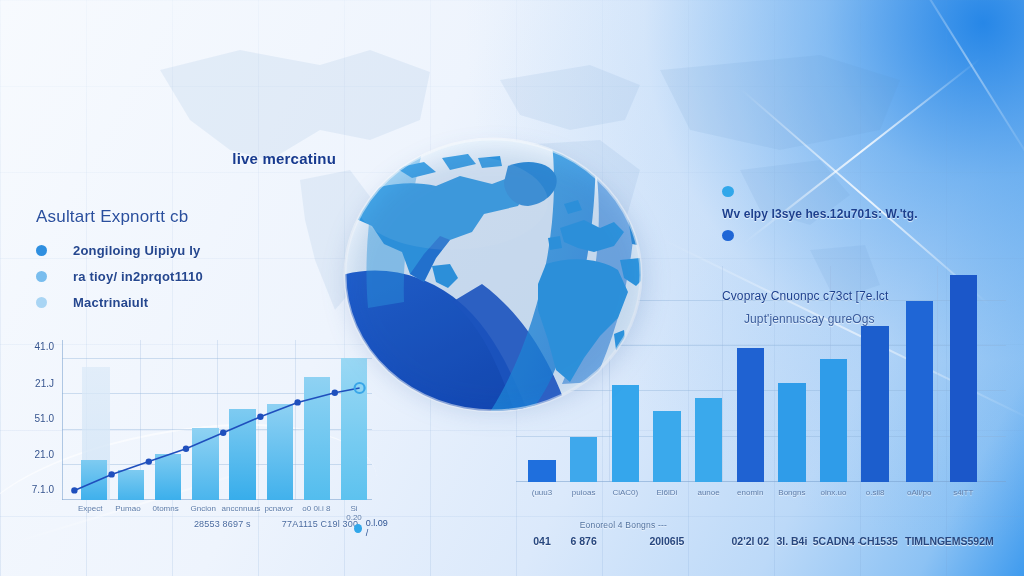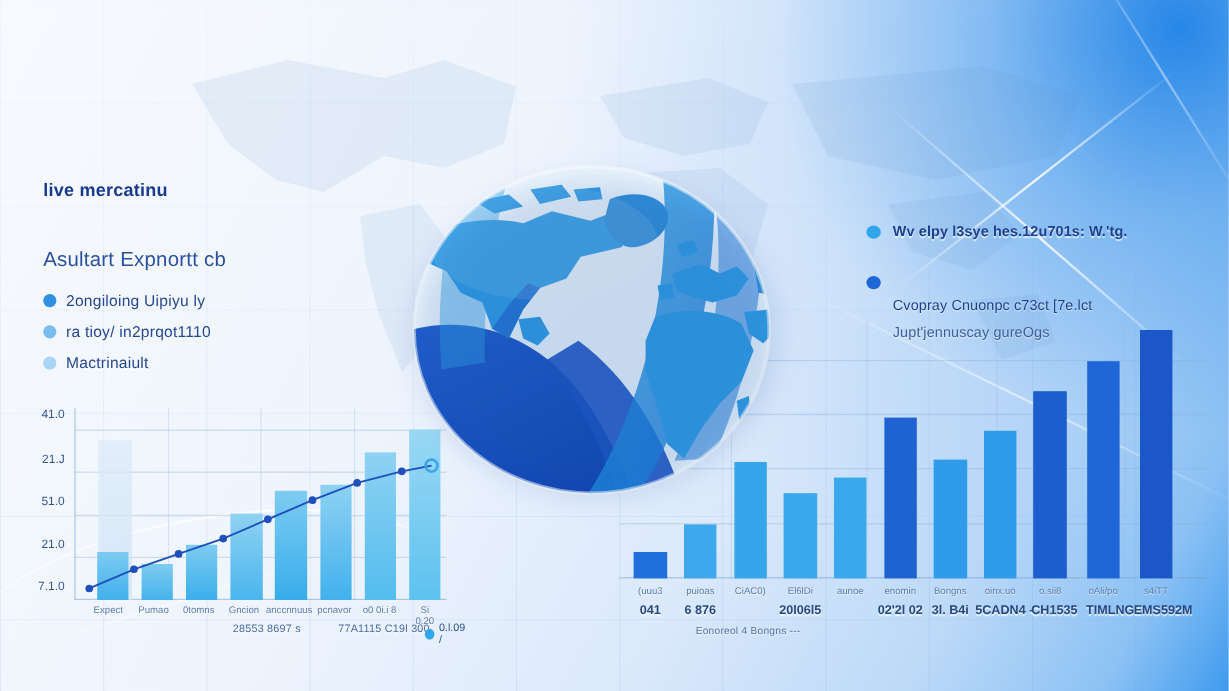--- a/index.html
+++ b/index.html
@@ -41,36 +41,37 @@
     color:#1b40ad;
     text-shadow:1px 2px 2px rgba(255,255,255,.75), 0 1px 0 rgba(255,255,255,.9);
   }
   .title .l2{display:block;}
 
   
   .left-text{position:absolute;left:36px;top:150px;width:300px;}
   .lt-head{
     font-size:15px;font-weight:bold;color:#173a8f;letter-spacing:.2px;
     text-shadow:0 1px 1px rgba(255,255,255,.8);
+    text-align:right;
   }
   .lt-sub{
     margin-top:40px;font-size:17px;color:#2a4f9e;letter-spacing:.2px;
     text-shadow:0 1px 1px rgba(255,255,255,.8);
   }
   .lt-list{margin-top:16px;}
-  .lt-item{display:flex;align-items:center;gap:8px;margin-bottom:11px;}
+  .lt-item{display:flex;align-items:center;gap:26px;margin-bottom:11px;font-weight:bold;}
   .dot{width:11px;height:11px;border-radius:50%;flex:0 0 auto;}
   .dot.d1{background:#2f8fe0;}
   .dot.d2{background:#79bdee;}
   .dot.d3{background:#a9d5f4;}
   .lt-item span.txt{font-size:13px;color:#25478f;letter-spacing:.2px;text-shadow:0 1px 1px rgba(255,255,255,.8);}
 
   
   .right-text{position:absolute;left:722px;top:186px;width:280px;}
-  .rt-item{display:flex;align-items:center;gap:10px;margin-bottom:9px;}
+  .rt-item{display:flex;gap:10px;margin-bottom:9px;flex-direction:column;}
   .rt-item .bdot{width:12px;height:11px;border-radius:50%;flex:0 0 auto;background:#31a7ea;}
   .rt-item.b2 .bdot{background:#1f66d6;}
   .rt-item.b4 .bdot{background:#2aa3ea;}
   .rt-txt{font-size:12px;color:#2b4f93;letter-spacing:.1px;text-shadow:0 1px 1px rgba(255,255,255,.75);}
   .rt-item.b2 .rt-txt{font-weight:normal;color:#1c3f8e;margin-top:38px;}
   .rt-plain{font-size:12px;color:#3a5c9c;margin:0 0 10px 22px;letter-spacing:.1px;text-shadow:0 1px 1px rgba(255,255,255,.75);}
 
   
   .globe-wrap{position:absolute;left:332px;top:132px;width:322px;height:286px;}
   .globe-shadow{position:absolute;left:14px;top:18px;width:300px;height:262px;border-radius:50%;
@@ -81,21 +82,21 @@
   .gridline{position:absolute;left:0;right:0;height:1px;background:rgba(140,175,215,.38);}
   .vgrid{position:absolute;top:0;bottom:0;width:1px;background:rgba(150,180,218,.28);}
   .axis-y{position:absolute;top:0;bottom:0;width:1px;background:rgba(120,160,205,.55);}
   .axis-x{position:absolute;left:0;right:0;height:1px;background:rgba(120,160,205,.55);}
   .bar{position:absolute;bottom:0;}
   .tickY{position:absolute;font-size:10px;color:#35548f;transform:translateY(-50%);text-align:right;
     text-shadow:0 1px 1px rgba(255,255,255,.8);}
   .tickX{position:absolute;font-size:8px;color:#5d7ca9;text-align:center;transform:translateX(-50%);
     text-shadow:0 1px 1px rgba(255,255,255,.8);}
   .tickX2{position:absolute;font-size:10.5px;font-weight:bold;color:#27477f;text-align:center;transform:translateX(-50%);
-    text-shadow:0 1px 1px rgba(255,255,255,.85);}
+    text-shadow:0 1px 1px rgba(255,255,255,.85);margin-top:32px;}
 
   .left-chart{left:24px;top:336px;width:352px;height:196px;}
   .lc-area{position:absolute;left:38px;top:4px;right:4px;bottom:32px;}
   .lc-foot{position:absolute;left:38px;right:0;bottom:0;height:30px;}
   .lc-note{position:absolute;font-size:9px;color:#4a6ba0;letter-spacing:.2px;text-shadow:0 1px 1px rgba(255,255,255,.8);}
   .legendpill{position:absolute;display:flex;align-items:center;gap:4px;font-size:9px;color:#2f5494;}
   .legendpill .lp{width:9px;height:9px;border-radius:50%;background:#31a7ea;}
 
   .right-chart{left:508px;top:262px;width:508px;height:286px;}
   .rc-area{position:absolute;left:8px;top:4px;right:10px;bottom:66px;}

